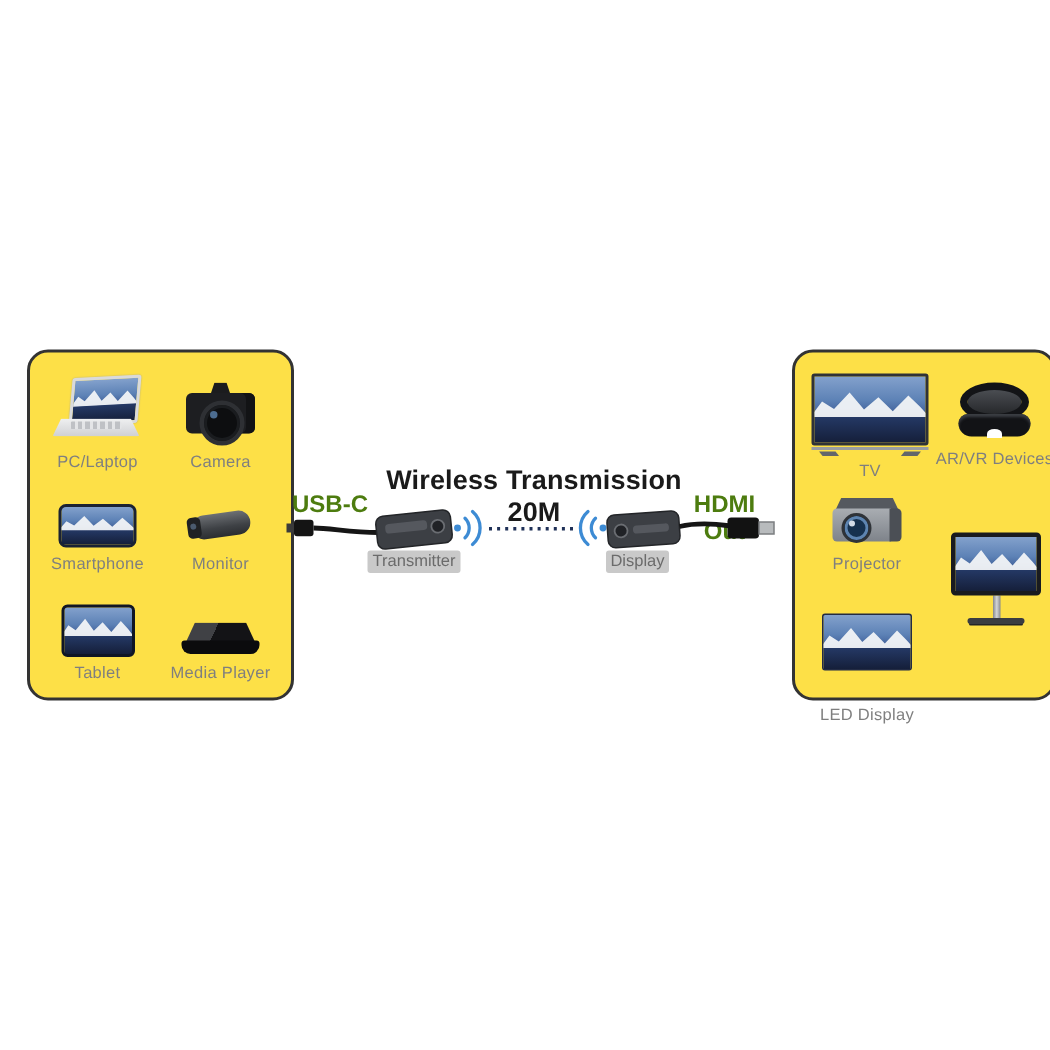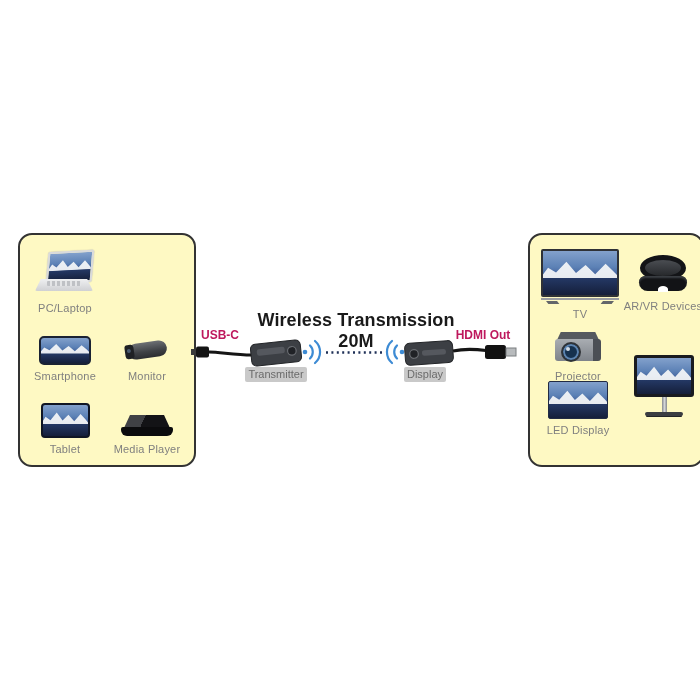--- a/index.html
+++ b/index.html
@@ -1,20 +1,20 @@
 <!DOCTYPE html>
 <html><head>
 <meta charset="utf-8">
 <style>
   html,body{margin:0;padding:0;background:#fff;}
   .canvas{position:relative;width:700px;height:700px;background:#ffffff;overflow:hidden;
           font-family:"Liberation Sans",sans-serif;}
 
   
-  .devbox{position:absolute;border:2px solid #333;border-radius:14px;background:#fef9c3;}
+  .devbox{position:absolute;border:2px solid #333;border-radius:14px;background:#fde047;}
   .devbox.left{left:18px;top:233px;width:174px;height:230px;}
   .devbox.right{left:516px;top:233px;width:172px;height:230px;margin-left:12px;}
 
   .cell{position:absolute;display:flex;flex-direction:column;align-items:center;}
   .iconwrap{display:flex;align-items:flex-end;justify-content:center;}
   .cap{font-size:11px;color:#7f7f7f;text-align:center;margin-top:4px;line-height:1.3;letter-spacing:.2px;}
   .nowrap{white-space:nowrap;text-align:right;}
 
   
   .mtn{position:relative;overflow:hidden;
@@ -100,21 +100,21 @@
 
   
   .board{position:relative;width:72px;height:66px;display:flex;flex-direction:column;align-items:center;}
   .board-screen{width:54px;height:36px;border:3px solid #191b1f;border-radius:3px;}
   .board-pole{width:5px;height:15px;background:linear-gradient(90deg,#85888c,#d3d5d7 50%,#85888c);}
   .board-base{width:38px;height:4px;background:#3a3d41;border-radius:2px;box-shadow:0 2px 0 -1px #232528;}
 
   
   .title{position:absolute;left:246px;top:310px;width:220px;text-align:center;
        font-size:18px;font-weight:bold;color:#1a1a1a;letter-spacing:.1px;}
-  .portlabel{position:absolute;font-size:12px;font-weight:bold;color:#be185d;text-align:center;}
+  .portlabel{position:absolute;font-size:16px;font-weight:bold;color:#4d7c0f;text-align:center;}
   .portlabel.usb{left:192px;top:328px;width:56px;}
   .portlabel.hdmi{left:450px;top:328px;width:66px;}
   .linksvg{position:absolute;left:188px;top:334px;width:332px;height:38px;}
   .chiprow{position:absolute;display:flex;justify-content:center;width:120px;}
   .chiprow.tx{left:216px;top:367px;}
   .chiprow.rx{left:365px;top:367px;}
   .chip{background:#c9c9c9;color:#6b6b6b;font-size:11px;padding:1px 3px 2px;border-radius:2px;}
 </style>
 </head>
 <body>
@@ -126,20 +126,30 @@
     <div class="cell" style="left:4px;top:16px;width:82px;">
       <div class="iconwrap" style="height:46px;">
         <div class="laptop">
           <div class="laptop-screen mtn"></div>
             <div class="laptop-base"></div>
         </div>
       </div>
       <div class="cap">PC/Laptop</div>
     </div>
 
+    <div class="cell" style="left:86px;top:14px;width:82px;">
+      <div class="iconwrap" style="height:48px;">
+        <div class="camera">
+          <div class="camera-hump"></div>
+            <div class="camera-body"></div>
+            <div class="camera-lens"></div>
+        </div>
+      </div>
+      <div class="cap">Camera</div>
+    </div>
 
     <div class="cell" style="left:86px;top:96px;width:82px;">
       <div class="iconwrap" style="height:34px;">
         <div class="bulletcam">
           <div class="cam-body"></div>
             <div class="cam-front"></div>
         </div>
       </div>
       <div class="cap">Monitor</div>
     </div>
@@ -208,21 +218,21 @@
     <div class="cell" style="left:94px;top:120px;width:80px;">
       <div class="iconwrap" style="height:66px;">
         <div class="board">
           <div class="board-screen mtn"></div>
             <div class="board-pole"></div>
             <div class="board-base"></div>
         </div>
       </div>
     </div>
 
-    <div class="cell" style="left:6px;top:144px;width:84px;">
+    <div class="cell" style="left:6px;top:172px;width:84px;gap:19px;">
       <div class="iconwrap" style="height:40px;">
         <div class="led mtn"></div>
       </div>
       <div class="cap nowrap">LED Display</div>
     </div>
   </div>
 
   <div class="title">Wireless Transmission 20M</div>
   <div class="portlabel usb">USB-C</div>
   <div class="portlabel hdmi">HDMI Out</div>

